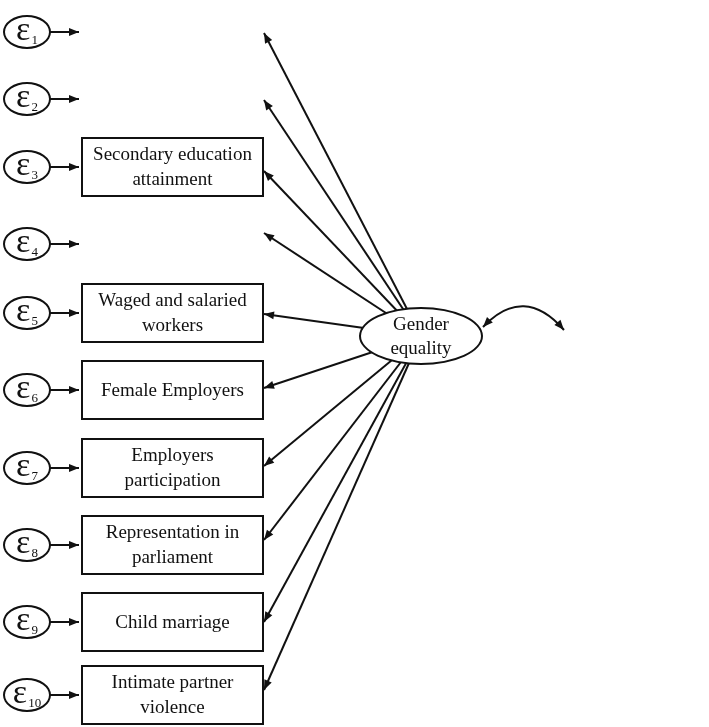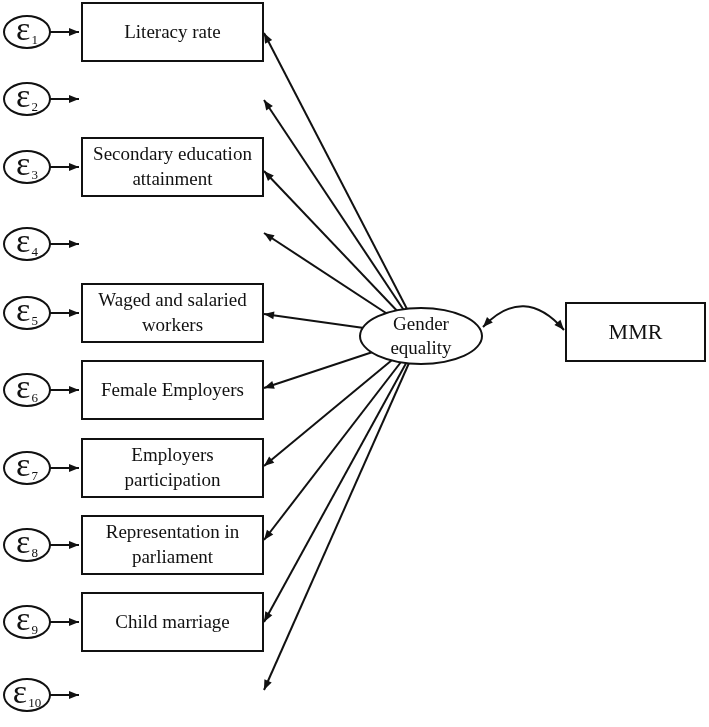--- a/index.html
+++ b/index.html
@@ -170,43 +170,40 @@
     </div>
   <div class="eps-ellipse" style="top:605px">
       <span class="eps-sym">ε</span>
       <span class="eps-sub">9</span>
     </div>
   <div class="eps-ellipse" style="top:678px">
       <span class="eps-sym">ε</span>
       <span class="eps-sub">10</span>
     </div>
 
-  <div class="ind-box" style="top:2px">
-      <span>Literacy rate</span>
-    </div>
   <div class="ind-box" style="top:137px">
       <span>Secondary education attainment</span>
     </div>
   <div class="ind-box" style="top:283px">
       <span>Waged and salaried workers</span>
     </div>
   <div class="ind-box" style="top:360px">
       <span>Female Employers</span>
     </div>
   <div class="ind-box" style="top:438px">
       <span>Employers participation</span>
     </div>
   <div class="ind-box" style="top:515px">
       <span>Representation in parliament</span>
     </div>
   <div class="ind-box" style="top:592px">
       <span>Child marriage</span>
+    </div>
+  <div class="ind-box" style="top:665px">
+      <span>Intimate partner violence</span>
     </div>
 
   <div class="latent-ellipse">
     <span>Gender equality</span>
   </div>
 
-  <div class="outcome-box">
-    <span>MMR</span>
-  </div>
 
 </div>
 
 </body></html>

